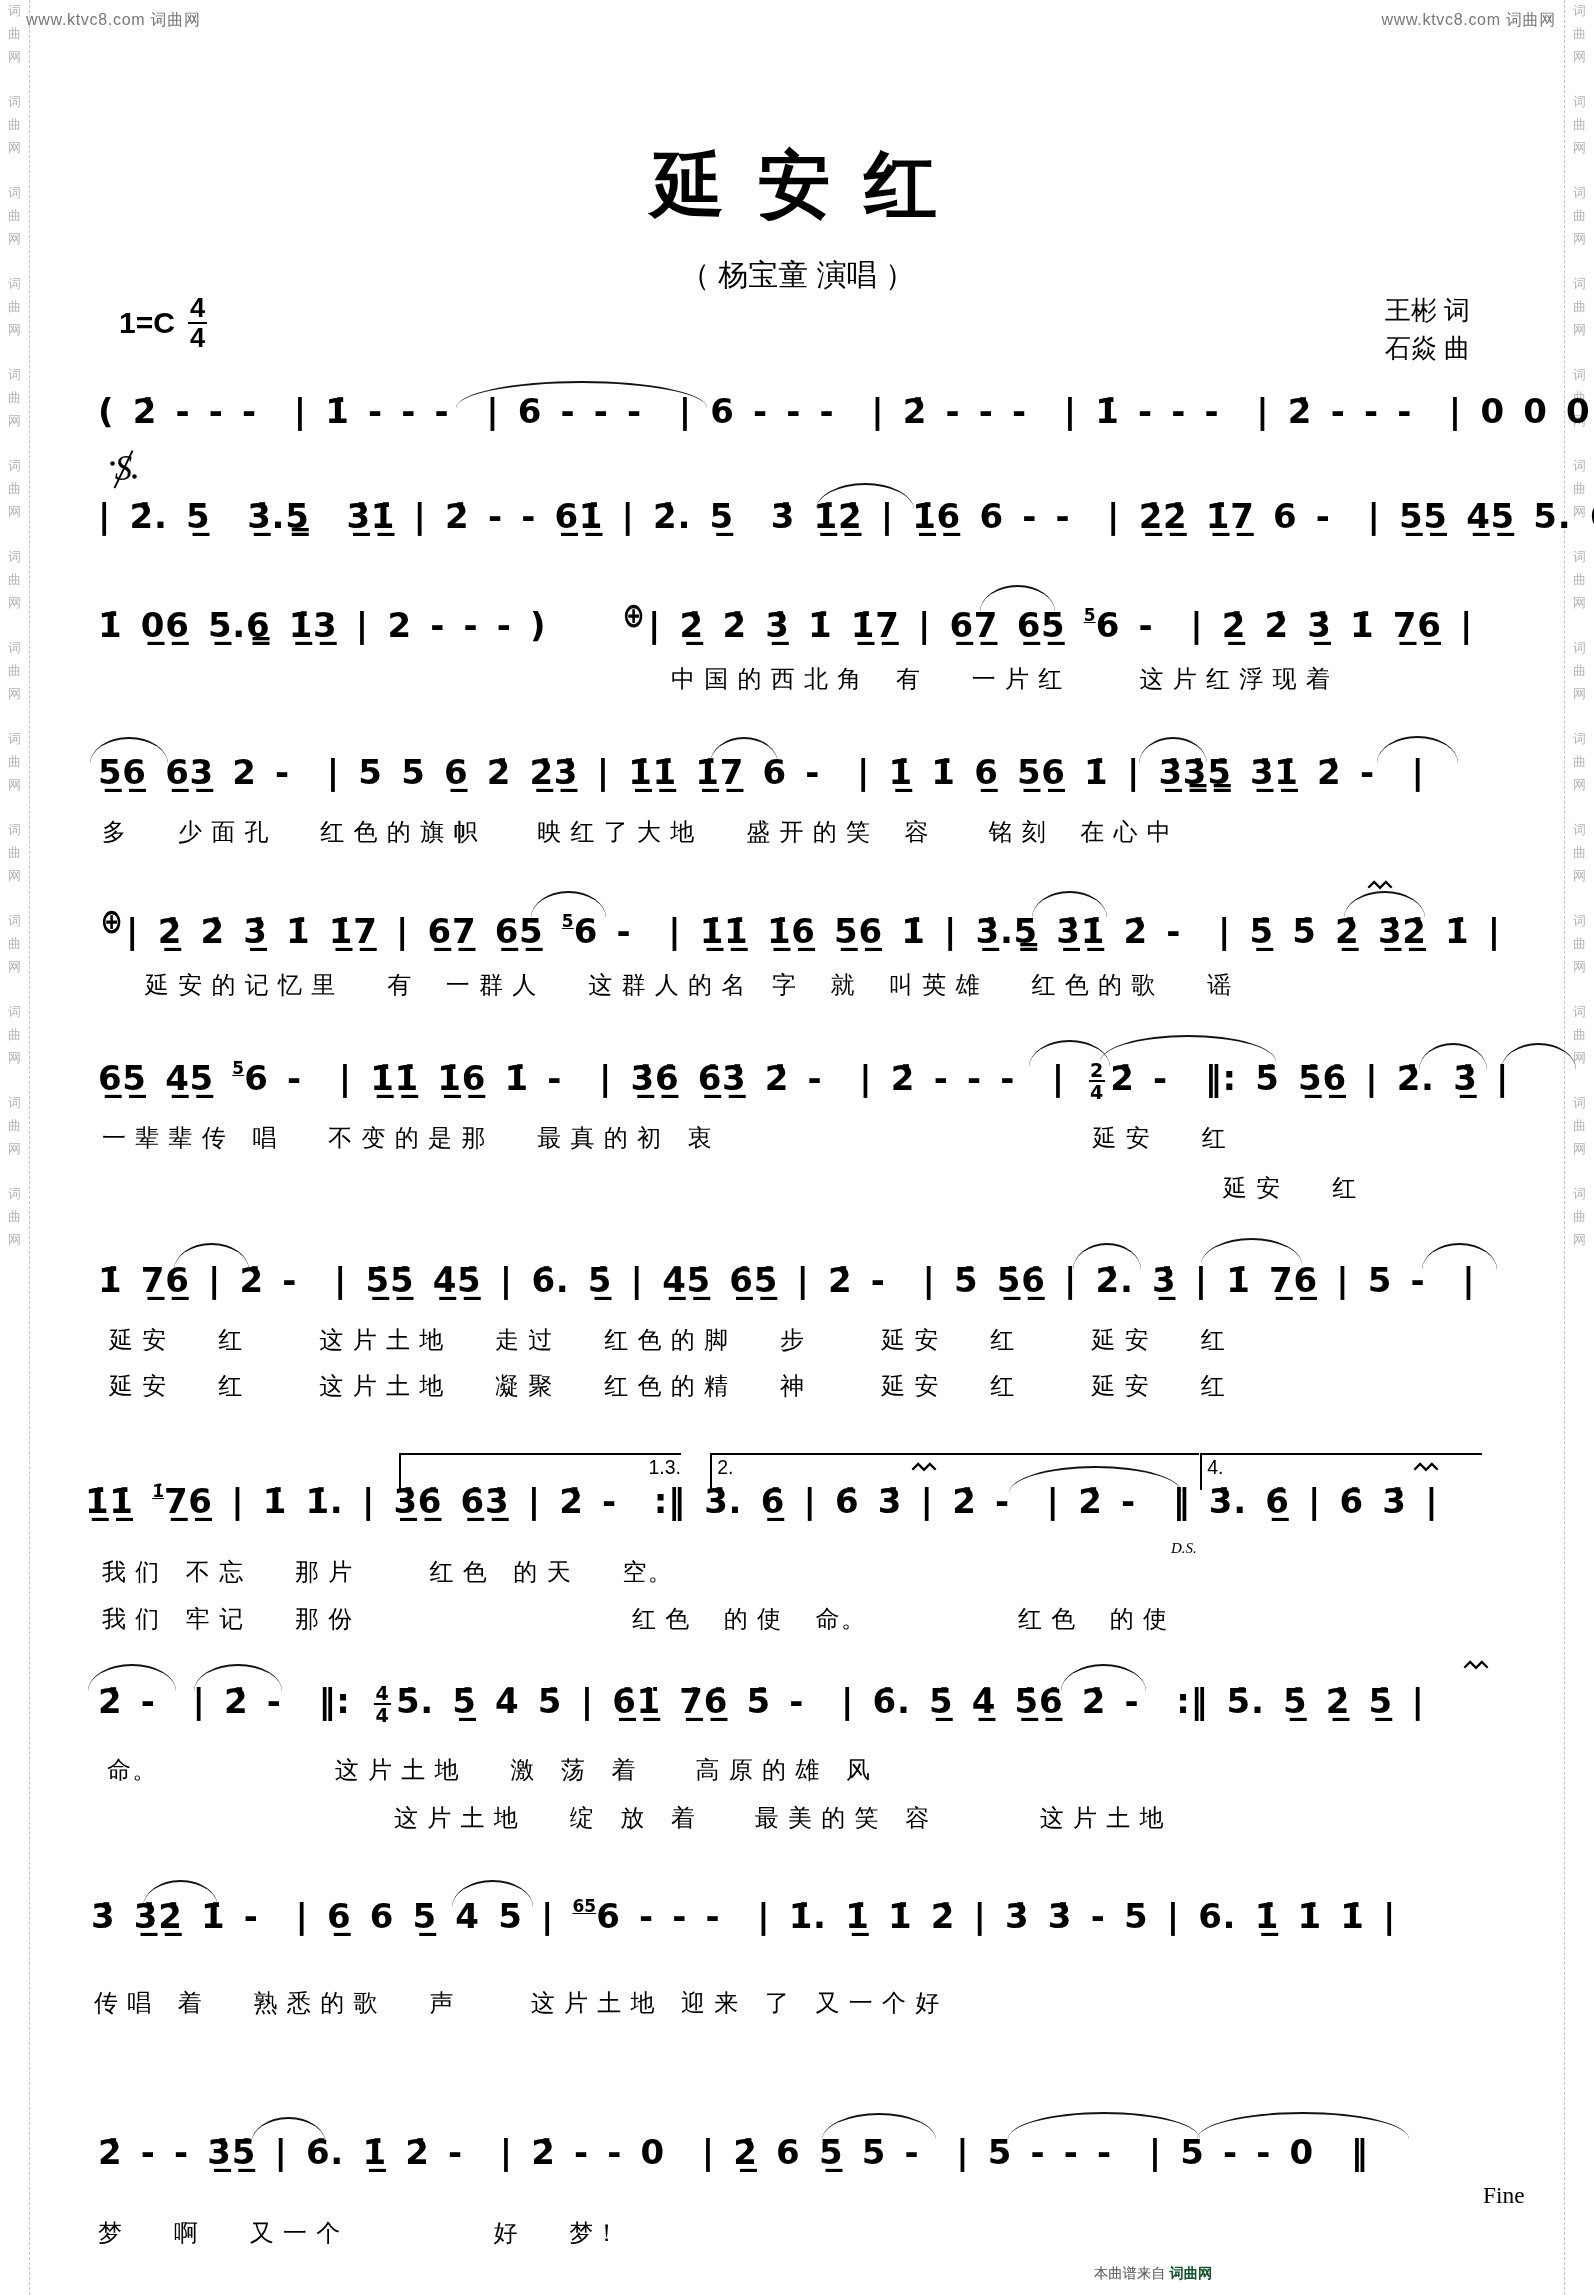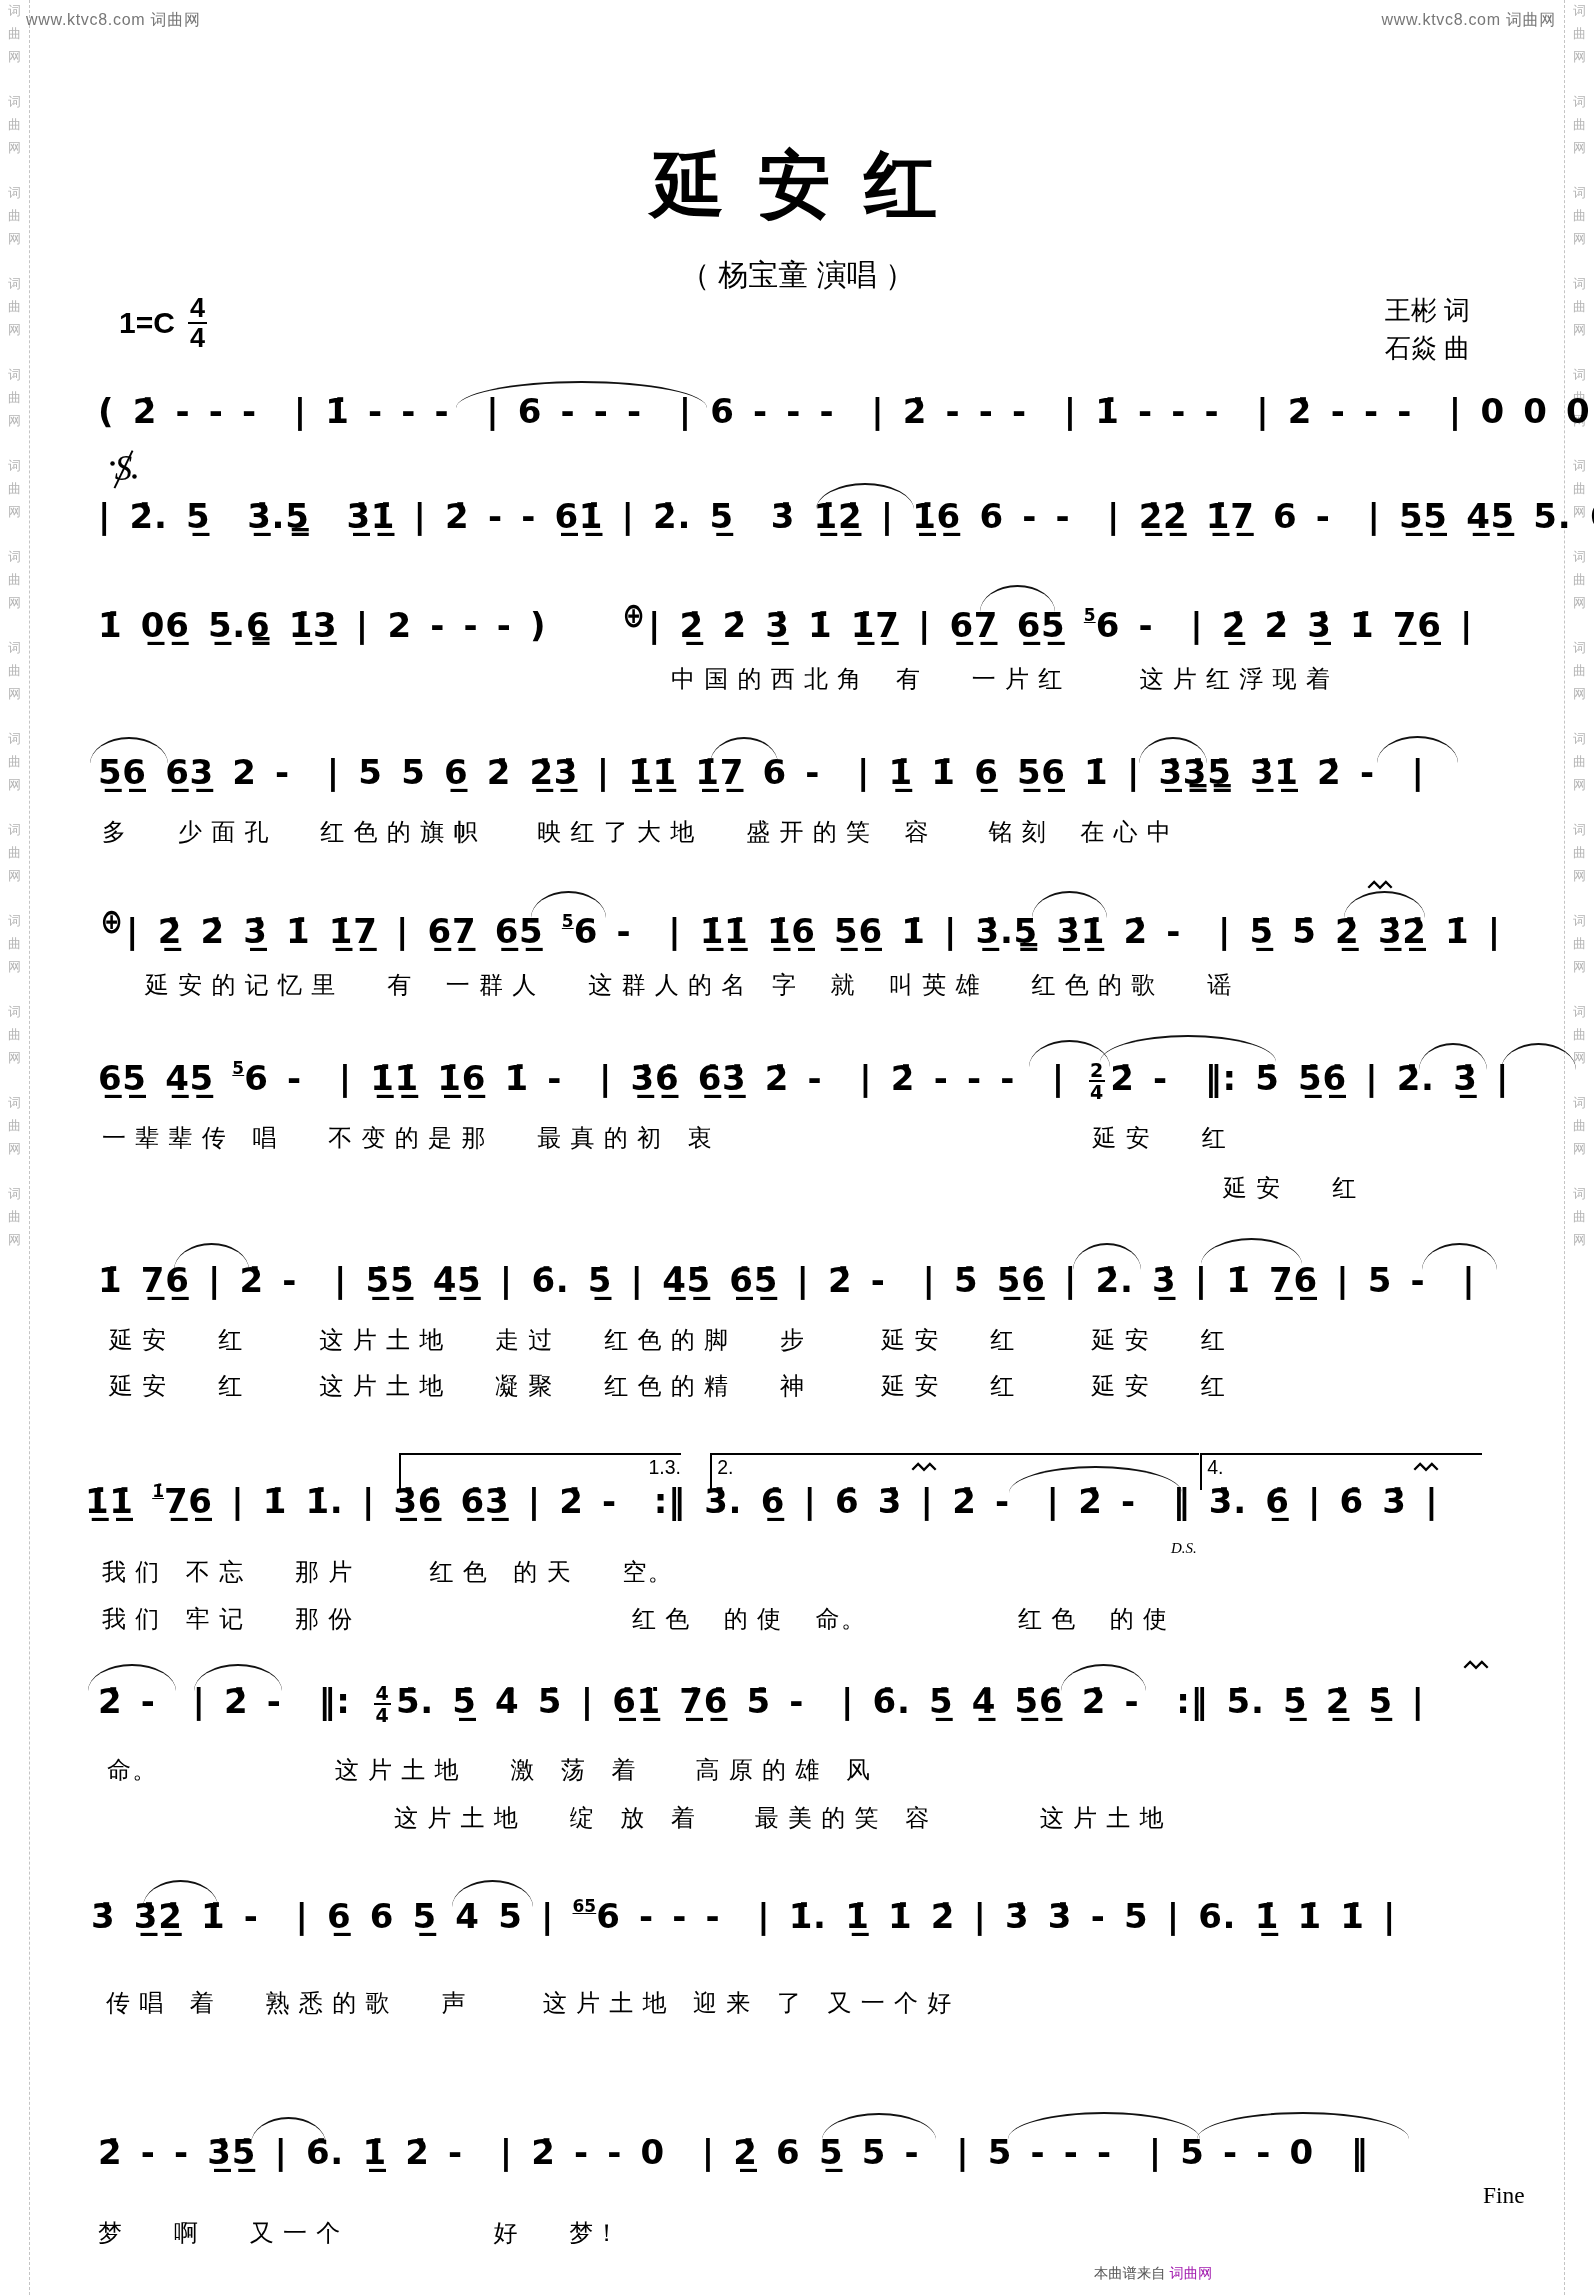--- a/index.html
+++ b/index.html
@@ -31,21 +31,21 @@
   .meter .den{border-top:2px solid #000;padding:0 1.3px;}
   .grace{font-size:0.5em;vertical-align:0.95em;text-decoration:underline;letter-spacing:0;}
   .coda{display:inline-block;transform:scaleY(1.3);vertical-align:0.5em;font-size:0.78em;margin:0 2.6px;}
   .tie{position:absolute;height:25px;border-top:2.6px solid #111;
        border-radius:50% 50% 0 0 / 100% 100% 0 0;}
   .volta{position:absolute;height:35px;border-top:2.6px solid #000;border-left:2.6px solid #000;}
   .volta span{display:inline-block;font-size:19.5px;padding:1.3px 0 0 5.2px;}
   .ds{font-family:"Liberation Serif", serif;font-style:italic;font-size:15px;}
   .fine{font-family:"Liberation Serif", serif;font-size:23.4px;text-align:right;}
   .footer{font-size:14.3px;color:#555;}
-  .footer .brand{color:#a21caf;font-weight:normal;}
+  .footer .brand{color:#14532d;font-weight:bold;}
   .mordent{position:absolute;}
 </style>
 </head>
 <body>
 
 <div class="abs wm-corner" style="left:26px;top:10.4px;">www.ktvc8.com 词曲网</div>
 <div class="abs wm-corner" style="right:39px;top:10.4px;">www.ktvc8.com 词曲网</div>
 
 <div class="edge edge-left">词
 曲
@@ -215,21 +215,21 @@
     <div class="notation" style="left: 98px; top: 1260px;">1̇ 7̲6̲ | 2̇ -  | 5̲̇5̲̇ 4̲̇5̲̇ | 6̇. 5̲̇ | 4̲̇5̲̇ 6̲̇5̲̇ | 2̇ -  | 5̇ 5̲̇6̲̇ | 2̇. 3̲̇ | 1̇ 7̲6̲ | 5 -  |</div>
     <div class="lyrics" style="left: 109px; top: 1324px;">延 安　　红　　　这 片 土 地　　走 过　　红 色 的 脚　　步　　　延 安　　红　　　延 安　　红</div>
     <div class="lyrics" style="left: 109px; top: 1370px;">延 安　　红　　　这 片 土 地　　凝 聚　　红 色 的 精　　神　　　延 安　　红　　　延 安　　红</div>
     <div class="notation" style="left: 85px; top: 1481px;">1̲̇1̲̇ <span class="grace">1̇</span>7̲6̲ | 1̇ 1̇. | 3̲̇6̲̇ 6̲̇3̲̇ | 2̇ -  :‖ 3̇. 6̲̇ | 6̇ 3̇ | 2̇ -  | 2̇ -  ‖ 3̇. 6̲̇ | 6̇ 3̇ |</div>
     <div class="lyrics" style="left: 102px; top: 1556px;">我 们　不 忘　　那 片　　　红 色　的 天　　空。</div>
     <div class="lyrics" style="left: 102px; top: 1603px;">我 们　牢 记　　那 份　　　　　　　　　　　红 色　 的 使　 命。　　　　　　红 色　 的 使</div>
     <div class="notation" style="left: 98px; top: 1681px;">2̇ -  | 2̇ -  ‖: <span class="meter"><span>4</span><span class="den">4</span></span>5̇. 5̲̇ 4̇ 5̇ | 6̲̇1̲̈ 7̲̇6̲̇ 5̇ -  | 6̇. 5̲̇ 4̲̇ 5̲̇6̲̇ 2̇ -  :‖ 5̇. 5̲̇ 2̲̇ 5̲̇ |</div>
     <div class="lyrics" style="left: 107px; top: 1754px;">命。　　　　　　　这 片 土 地　　激　荡　着　　 高 原 的 雄　风</div>
     <div class="lyrics" style="left: 394px; top: 1802px;">这 片 土 地　　绽　放　着　　 最 美 的 笑　容　　　　 这 片 土 地</div>
     <div class="notation" style="left: 91px; top: 1896px;">3̇ 3̲̇2̲̇ 1̇ -  | 6̲ 6 5̲ 4 5 | <span class="grace">65</span>6 - - -  | 1̇. 1̲̇ 1̇ 2̇ | 3̇ 3̇ - 5 | 6. 1̲̇ 1̇ 1̇ |</div>
-    <div class="lyrics" style="left: 94px; top: 1987px; margin-left: 12px;">传 唱　着　　熟 悉 的 歌　　声　　　这 片 土 地　迎 来　了　又 一 个 好</div>
+    <div class="lyrics" style="left: 94px; top: 1987px;">传 唱　着　　熟 悉 的 歌　　声　　　这 片 土 地　迎 来　了　又 一 个 好</div>
     <div class="notation" style="left: 98px; top: 2132px;">2̇ - - 3̲̇5̲̇ | 6̇. 1̲̇ 2̇ -  | 2̇ - - 0  | 2̲̇ 6 5̲ 5 -  | 5 - - -  | 5 - - 0  ‖</div>
     <div class="lyrics" style="left: 98px; top: 2217px;">梦　　啊　　又 一 个　　　　　　好　　梦！</div>
     <div class="tie" style="left: 456px; top: 381px; width: 251px;"></div>
     <div class="tie" style="left: 816px; top: 483px; width: 98px;"></div>
     <div class="tie" style="left: 980px; top: 585px; width: 75px;"></div>
     <div class="tie" style="left: 90px; top: 737px; width: 78px;"></div>
     <div class="tie" style="left: 710px; top: 737px; width: 68px;"></div>
     <div class="tie" style="left: 1139px; top: 737px; width: 68px;"></div>
     <div class="tie" style="left: 1377px; top: 736px; width: 81px;"></div>
     <div class="tie" style="left: 531px; top: 891px; width: 75px;"></div>

